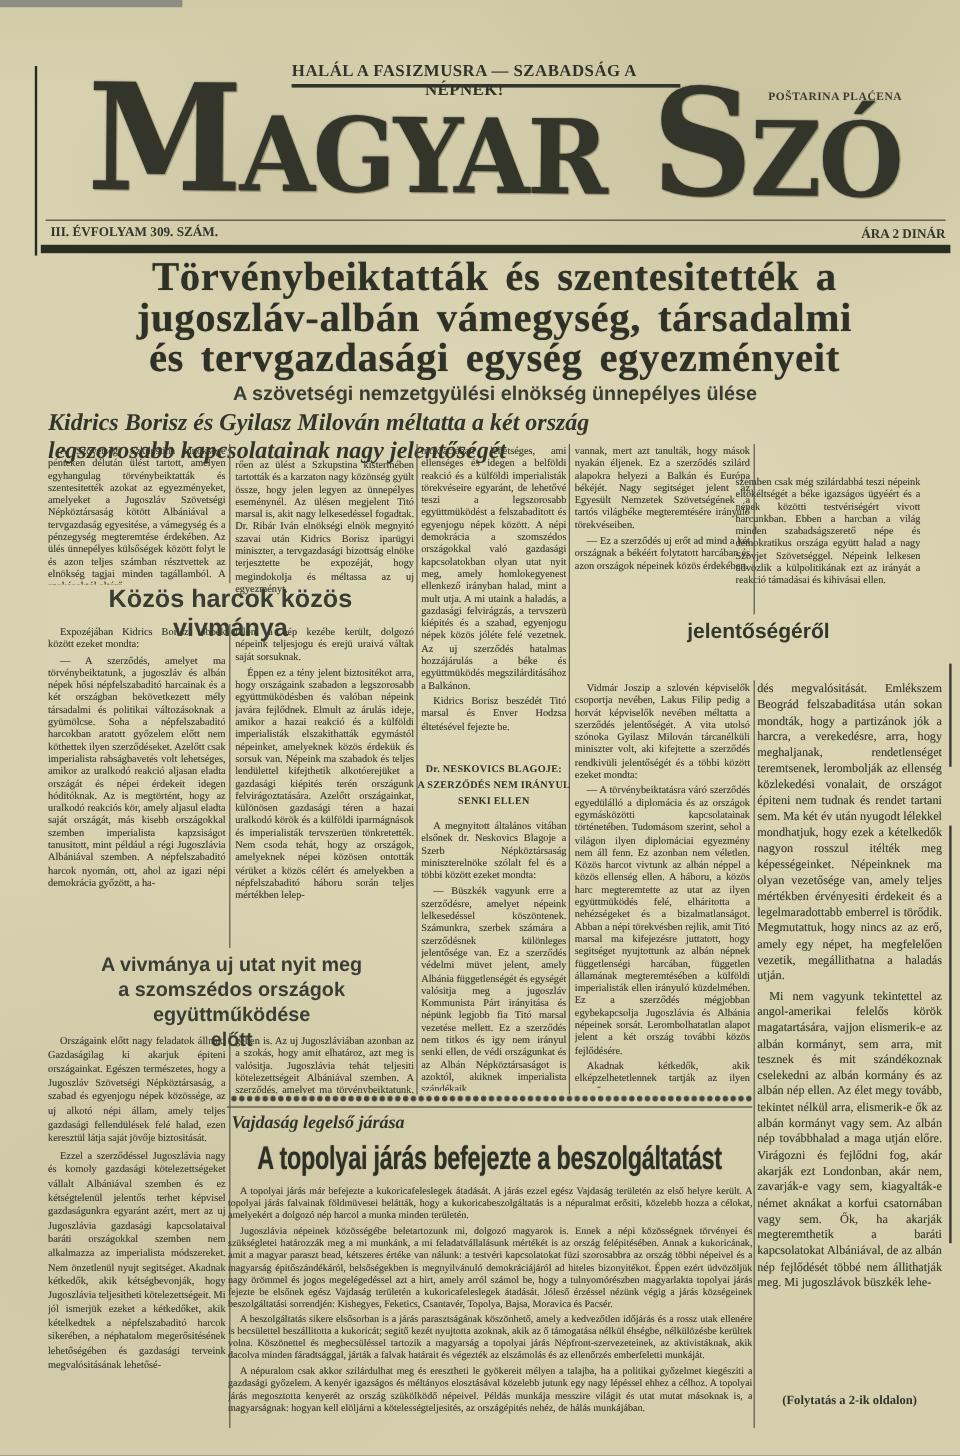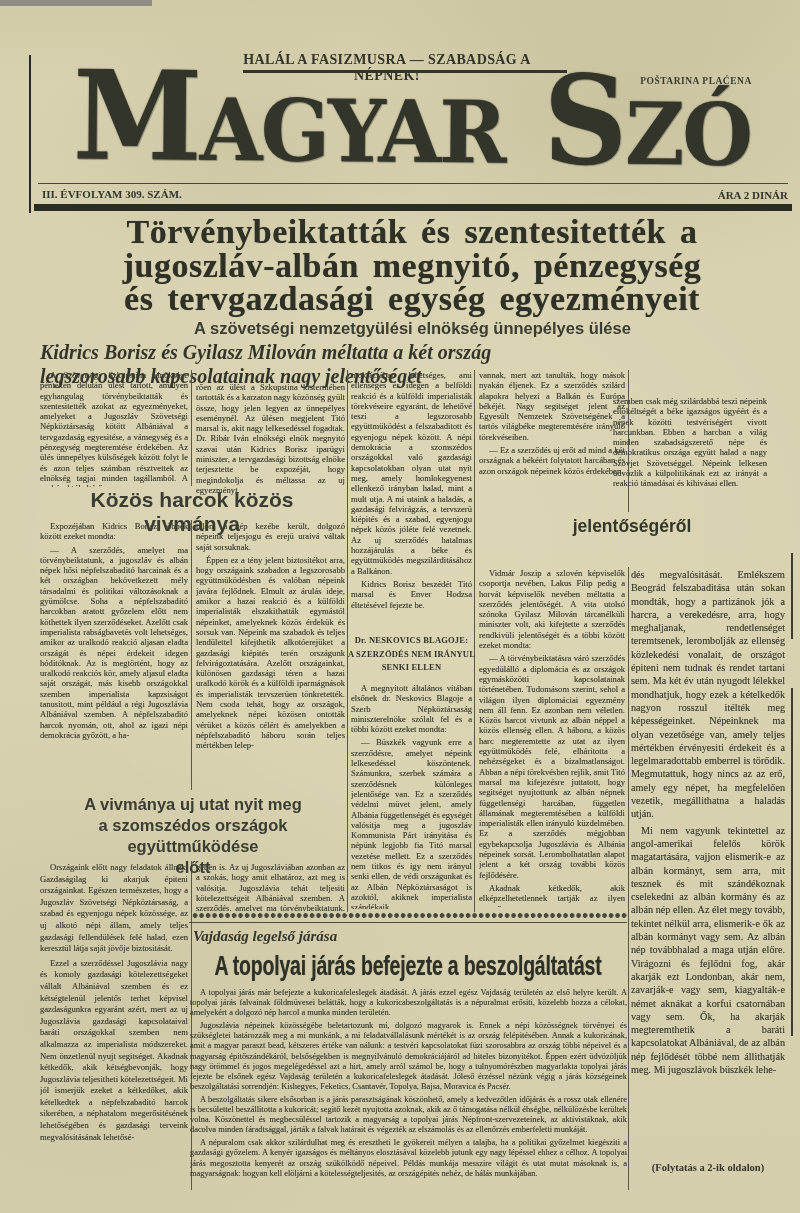--- a/index.html
+++ b/index.html
@@ -84,21 +84,21 @@
   <div class="abs" id="slogan-rule"></div>
   <div class="abs serifB" id="postage">POŠTARINA PLAĆENA</div>
   <div class="abs" id="paper-title">Magyar Szó</div>
   <div class="abs" id="dateline-rule-top"></div>
   <div class="abs serifB" id="volume">III. ÉVFOLYAM 309. SZÁM.</div>
   <div class="abs serifB" id="price">ÁRA 2 DINÁR</div>
   <div class="abs" id="thick-rule"></div>
 
   <div class="abs" id="main-headline">
       <div>Törvénybeiktatták és szentesitették a</div>
-      <div>jugoszláv-albán megnyitó, pénzegység</div>
+      <div>jugoszláv-albán vámegység, társadalmi</div>
       <div>és tervgazdasági egység egyezményeit</div>
     </div>
   <div class="abs sans" id="subhead">A szövetségi nemzetgyülési elnökség ünnepélyes ülése</div>
   <div class="abs" id="deck">
       <div>Kidrics Borisz és Gyilasz Milován méltatta a két ország</div>
       <div>legszorosabb kapcsolatainak nagy jelentőségét</div>
     </div>
 
   <div class="vrule" style="left:191px;top:370px;height:116px;"></div>
   <div class="vrule" style="left:191px;top:520px;height:270px;"></div>

